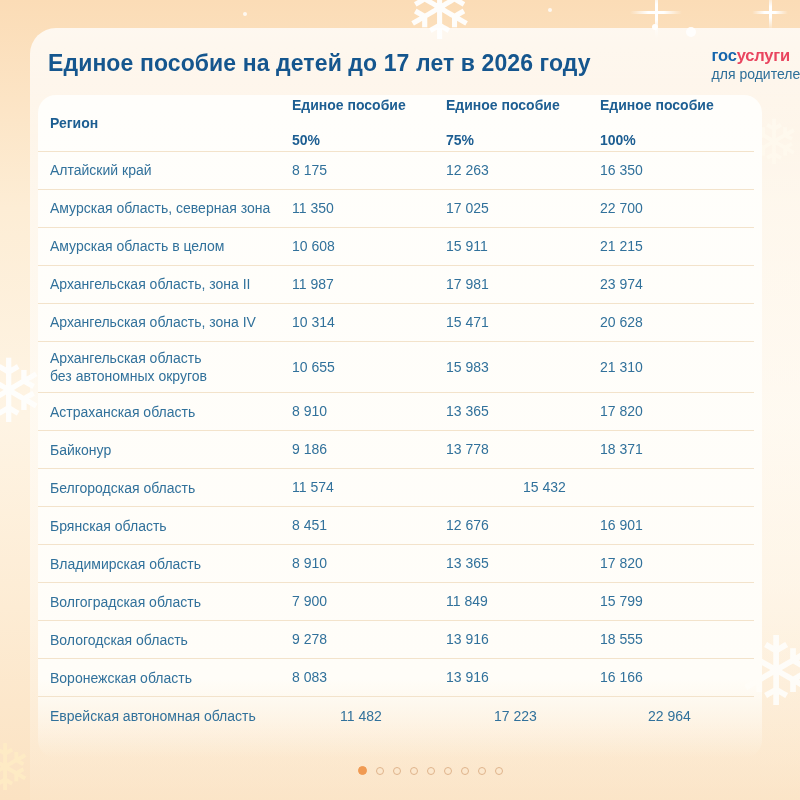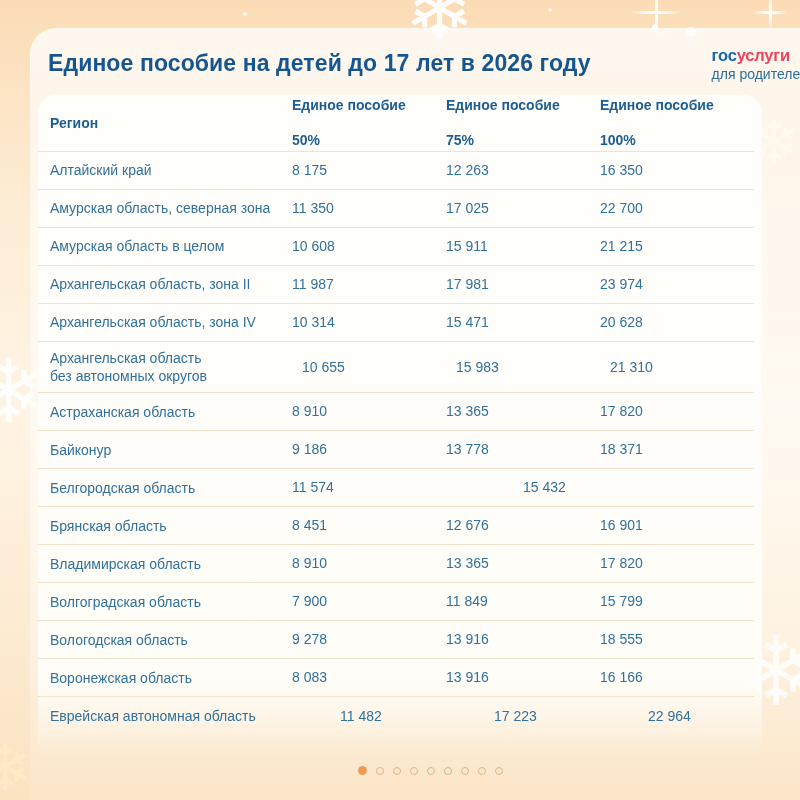--- a/index.html
+++ b/index.html
@@ -49,21 +49,21 @@
   .logo-red{color:var(--logo-red);}
   .logo-tag{font-size:14px;color:#2e6f99;margin-top:1px;}
 
   .table-card{
     position:relative;margin:0 8px;width:724px;height:663px;box-sizing:border-box;
     border-radius:18px;padding:0 8px 0 0;overflow:hidden;
     background:linear-gradient(180deg,#fffefb 0%,#fffdf8 88%,rgba(255,253,248,0) 100%);
   }
   .trow{display:flex;align-items:center;min-height:38px;border-bottom:1px solid var(--divider);box-sizing:border-box;color:var(--cell);font-size:14px;}
   .trow:last-child{border-bottom:none;gap:48px;}
-  .trow.double{padding:7px 0;gap:10px;}
+  .trow.double{padding:7px 0;}
   .thead{min-height:57px;font-weight:bold;color:var(--head);}
   .c-region{width:254px;padding-left:12px;box-sizing:border-box;white-space:pre-line;line-height:1.3;}
   .c-val{flex:1;line-height:1.35;}
   .th-l2{display:block;margin-top:16px;}
 
   .dots{display:flex;justify-content:center;align-items:center;gap:9px;margin-top:8px;}
   .dot{width:8px;height:8px;border-radius:50%;border:1.5px solid var(--dot-border);background:transparent;box-sizing:border-box;cursor:pointer;}
   .dot.active{background:var(--dot-active);border-color:var(--dot-active);width:9px;height:9px;}
 </style>
 </head>

